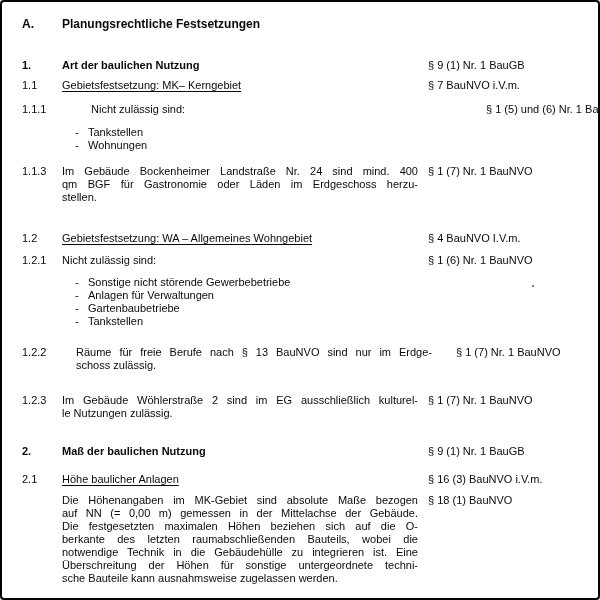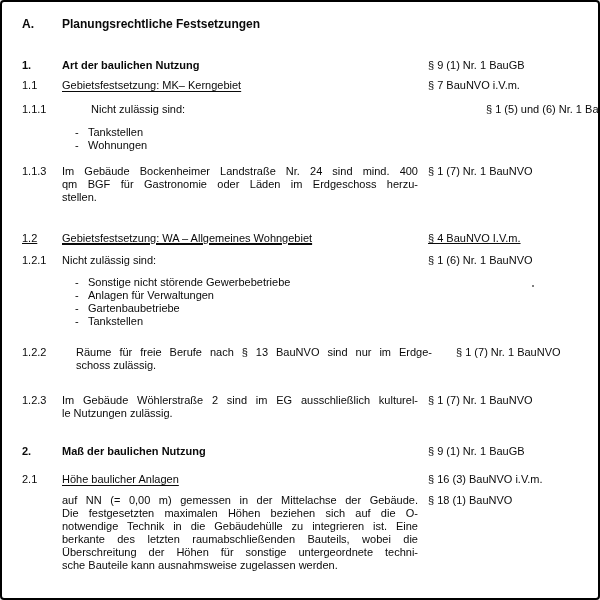--- a/index.html
+++ b/index.html
@@ -28,21 +28,21 @@
   .heading .num,.heading .txt{font-weight:bold;}
   .underline .txt .line{text-decoration:underline;text-underline-offset:2px;}
   .li{display:flex;}
   .li .dash{width:13px;margin-left:13px;flex:none;}
   
   [data-name="row-1"]{margin-top:28px;}
   [data-name="row-1-1"]{margin-top:7px;}
   [data-name="row-1-1-1"]{margin-top:11px;gap:29px;}
   [data-name="row-list-mk"]{margin-top:10px;}
   [data-name="row-1-1-3"]{margin-top:13px;justify-content:center;}
-  [data-name="row-1-2"]{margin-top:28px;text-decoration:underline;}
+  [data-name="row-1-2"]{margin-top:28px;}
   [data-name="row-1-2-1"]{margin-top:9px;}
   [data-name="row-list-wa"]{margin-top:9px;}
   [data-name="row-1-2-2"]{margin-top:18px;gap:14px;}
   [data-name="row-1-2-3"]{margin-top:22px;}
   [data-name="row-2"]{margin-top:25px;}
   [data-name="row-2-1"]{margin-top:15px;}
   [data-name="row-2-1-body"]{margin-top:8px;}
   .speck{position:absolute;left:530px;top:283px;width:2px;height:2px;background:#555;border-radius:50%;}
 </style>
 </head>
@@ -160,24 +160,25 @@
       <div class="row underline" data-name="row-2-1">
         <div class="num" data-name="section-number">2.1</div>
         <div class="txt" data-name="section-text">
           <div class="line" data-name="text-line">Höhe baulicher Anlagen</div>
         </div>
         <div class="ref" data-name="legal-reference">§ 16 (3) BauNVO i.V.m.</div>
       </div>
       <div class="row para" data-name="row-2-1-body">
         <div class="num" data-name="section-number"></div>
         <div class="txt" data-name="section-text">
+          <div class="line just" data-name="text-line">Die Höhenangaben im MK-Gebiet sind absolute Maße bezogen</div>
           <div class="line just" data-name="text-line">auf NN (= 0,00 m) gemessen in der Mittelachse der Gebäude.</div>
           <div class="line just" data-name="text-line">Die festgesetzten maximalen Höhen beziehen sich auf die O-</div>
+          <div class="line just" data-name="text-line">berkante des letzten raumabschließenden Bauteils, wobei die</div>
           <div class="line just" data-name="text-line">notwendige Technik in die Gebäudehülle zu integrieren ist. Eine</div>
-          <div class="line just" data-name="text-line">berkante des letzten raumabschließenden Bauteils, wobei die</div>
           <div class="line just" data-name="text-line">Überschreitung der Höhen für sonstige untergeordnete techni-</div>
           <div class="line" data-name="text-line">sche Bauteile kann ausnahmsweise zugelassen werden.</div>
         </div>
         <div class="ref" data-name="legal-reference">§ 18 (1) BauNVO</div>
       </div>
     </div>
   <div class="speck" data-name="scan-speck"></div>
 </div>
 
 </body></html>

